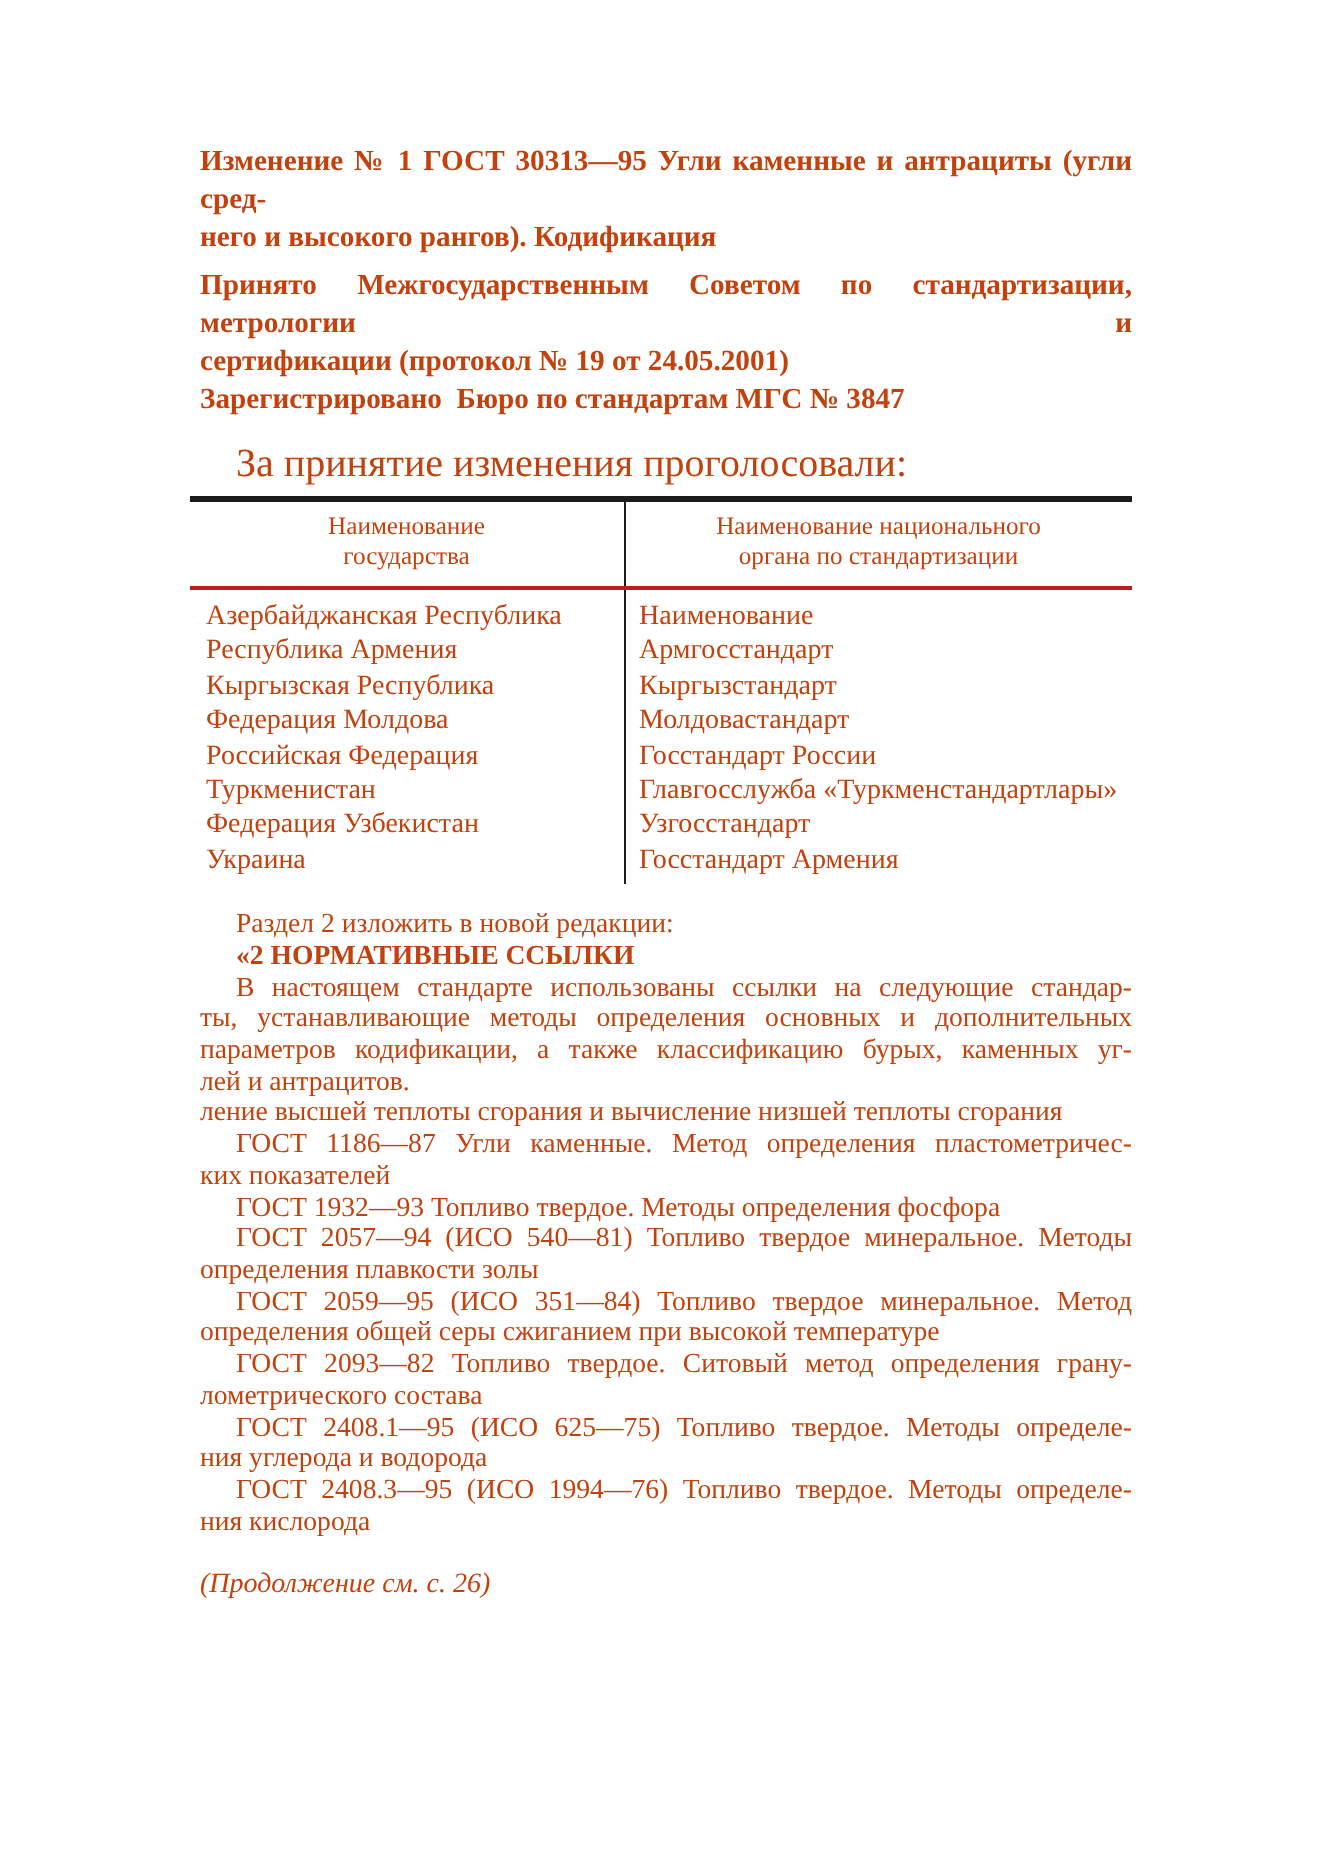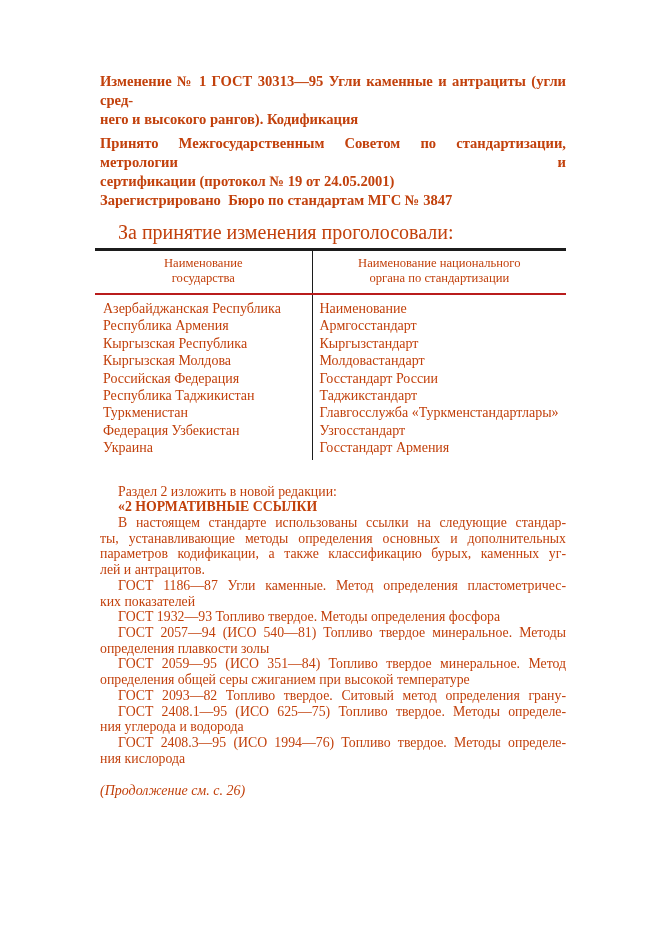--- a/index.html
+++ b/index.html
@@ -57,21 +57,21 @@
     font-size: 14px;
     line-height: 17.4px;
     vertical-align: top;
     padding: 0;
   }
   table.vote tbody td.c1 { padding-left: 8px; }
   table.vote tbody td.c2 { padding-left: 7px; }
   table.vote tbody tr.first td { padding-top: 5px; }
   table.vote tbody tr.last td { padding-bottom: 3px; }
   
-  .body-paras { margin-top: 24px; }
+  .body-paras { margin-top: 12px; }
   .para { margin: 0; }
   .bline {
     font-size: 13.8px;
     line-height: 15.7px;
   }
   .bline.indent { text-indent: 18px; }
   
   .footer-note {
     margin-top: 16px;
     font-size: 14px;
@@ -118,30 +118,26 @@
           </tr>
           <tr>
             <td class="c1">Республика Армения</td>
             <td class="c2">Армгосстандарт</td>
           </tr>
           <tr>
             <td class="c1">Кыргызская Республика</td>
             <td class="c2">Кыргызстандарт</td>
           </tr>
           <tr>
-            <td class="c1">Кыргызская Молдова</td>
+            <td class="c1">Федерация Молдова</td>
             <td class="c2">Молдовастандарт</td>
           </tr>
           <tr>
             <td class="c1">Российская Федерация</td>
             <td class="c2">Госстандарт России</td>
-          </tr>
-          <tr>
-            <td class="c1">Республика Таджикистан</td>
-            <td class="c2">Таджикстандарт</td>
           </tr>
           <tr>
             <td class="c1">Туркменистан</td>
             <td class="c2">Главгосслужба «Туркменстандартлары»</td>
           </tr>
           <tr>
             <td class="c1">Федерация Узбекистан</td>
             <td class="c2">Узгосстандарт</td>
           </tr>
           <tr class="last">
@@ -158,38 +154,40 @@
         <div class="para bold">
           <div class="bline indent">«2 НОРМАТИВНЫЕ ССЫЛКИ</div>
         </div>
         <div class="para">
           <div class="bline indent jl">В настоящем стандарте использованы ссылки на следующие стандар-</div>
           <div class="bline jl">ты, устанавливающие методы определения основных и дополнительных</div>
           <div class="bline jl">параметров кодификации, а также классификацию бурых, каменных уг-</div>
           <div class="bline">лей и антрацитов.</div>
         </div>
         <div class="para">
+          <div class="bline">ление высшей теплоты сгорания и вычисление низшей теплоты сгорания</div>
         </div>
         <div class="para">
           <div class="bline indent jl">ГОСТ 1186—87 Угли каменные. Метод определения пластометричес-</div>
           <div class="bline">ких показателей</div>
         </div>
         <div class="para">
           <div class="bline indent">ГОСТ 1932—93 Топливо твердое. Методы определения фосфора</div>
         </div>
         <div class="para">
           <div class="bline indent jl">ГОСТ 2057—94 (ИСО 540—81) Топливо твердое минеральное. Методы</div>
           <div class="bline">определения плавкости золы</div>
         </div>
         <div class="para">
           <div class="bline indent jl">ГОСТ 2059—95 (ИСО 351—84) Топливо твердое минеральное. Метод</div>
           <div class="bline">определения общей серы сжиганием при высокой температуре</div>
         </div>
         <div class="para">
           <div class="bline indent jl">ГОСТ 2093—82 Топливо твердое. Ситовый метод определения грану-</div>
+          <div class="bline">лометрического состава</div>
         </div>
         <div class="para">
           <div class="bline indent jl">ГОСТ 2408.1—95 (ИСО 625—75) Топливо твердое. Методы определе-</div>
           <div class="bline">ния углерода и водорода</div>
         </div>
         <div class="para">
           <div class="bline indent jl">ГОСТ 2408.3—95 (ИСО 1994—76) Топливо твердое. Методы определе-</div>
           <div class="bline">ния кислорода</div>
         </div>
       </div>

